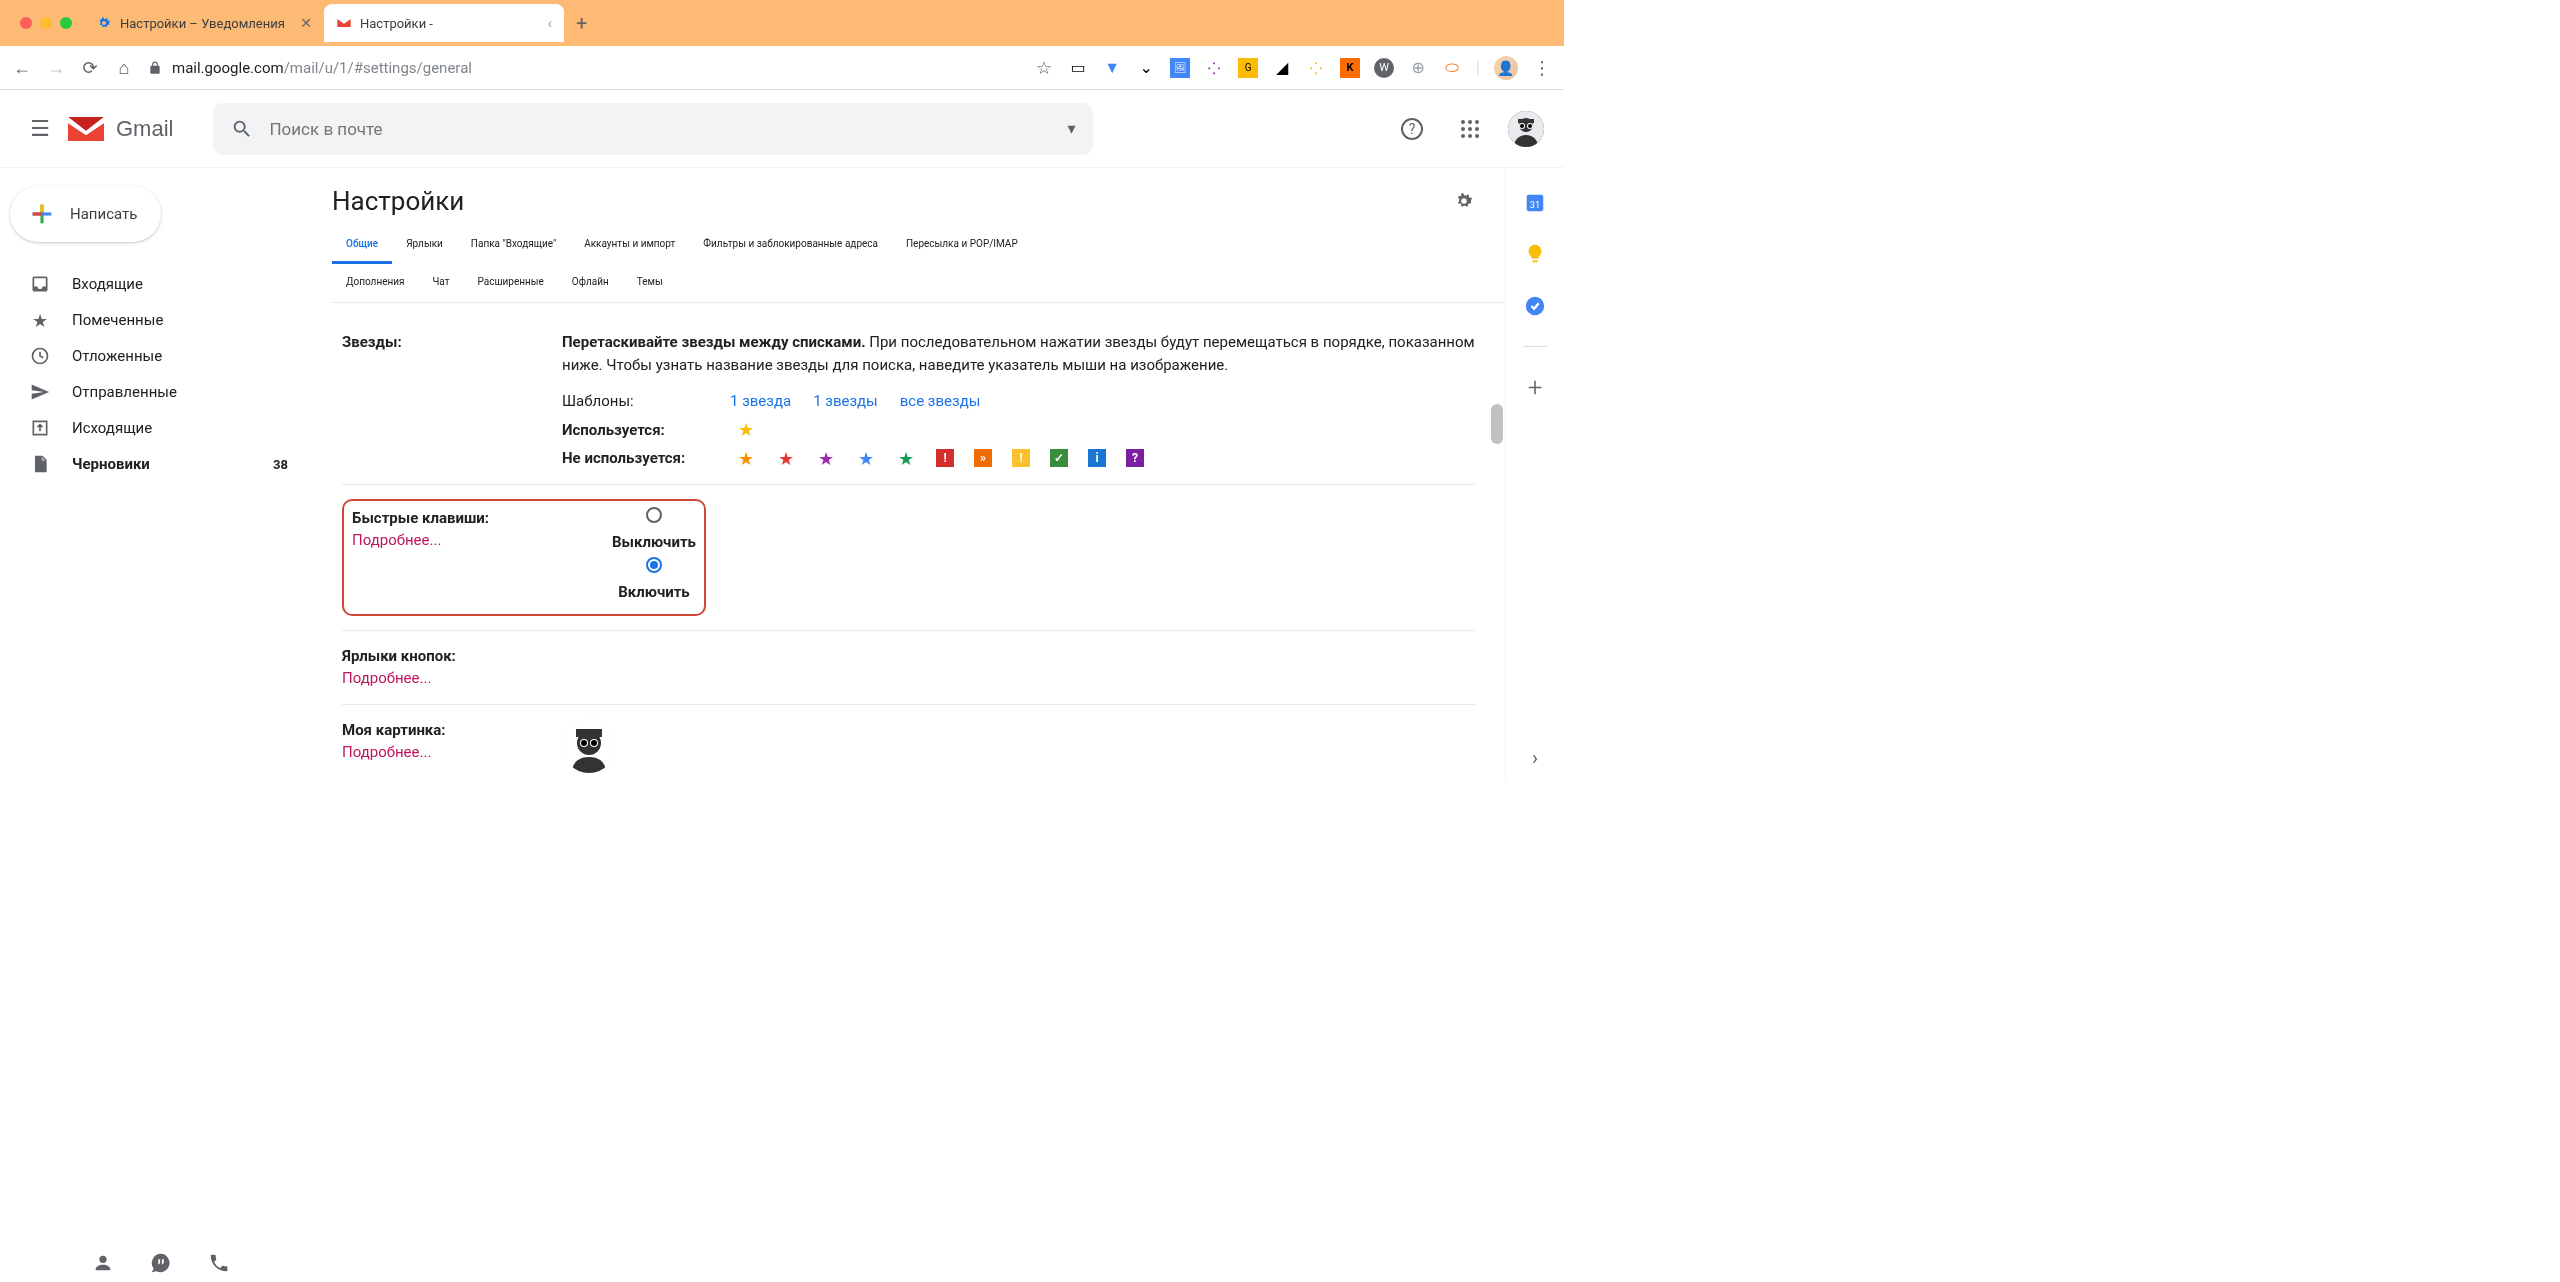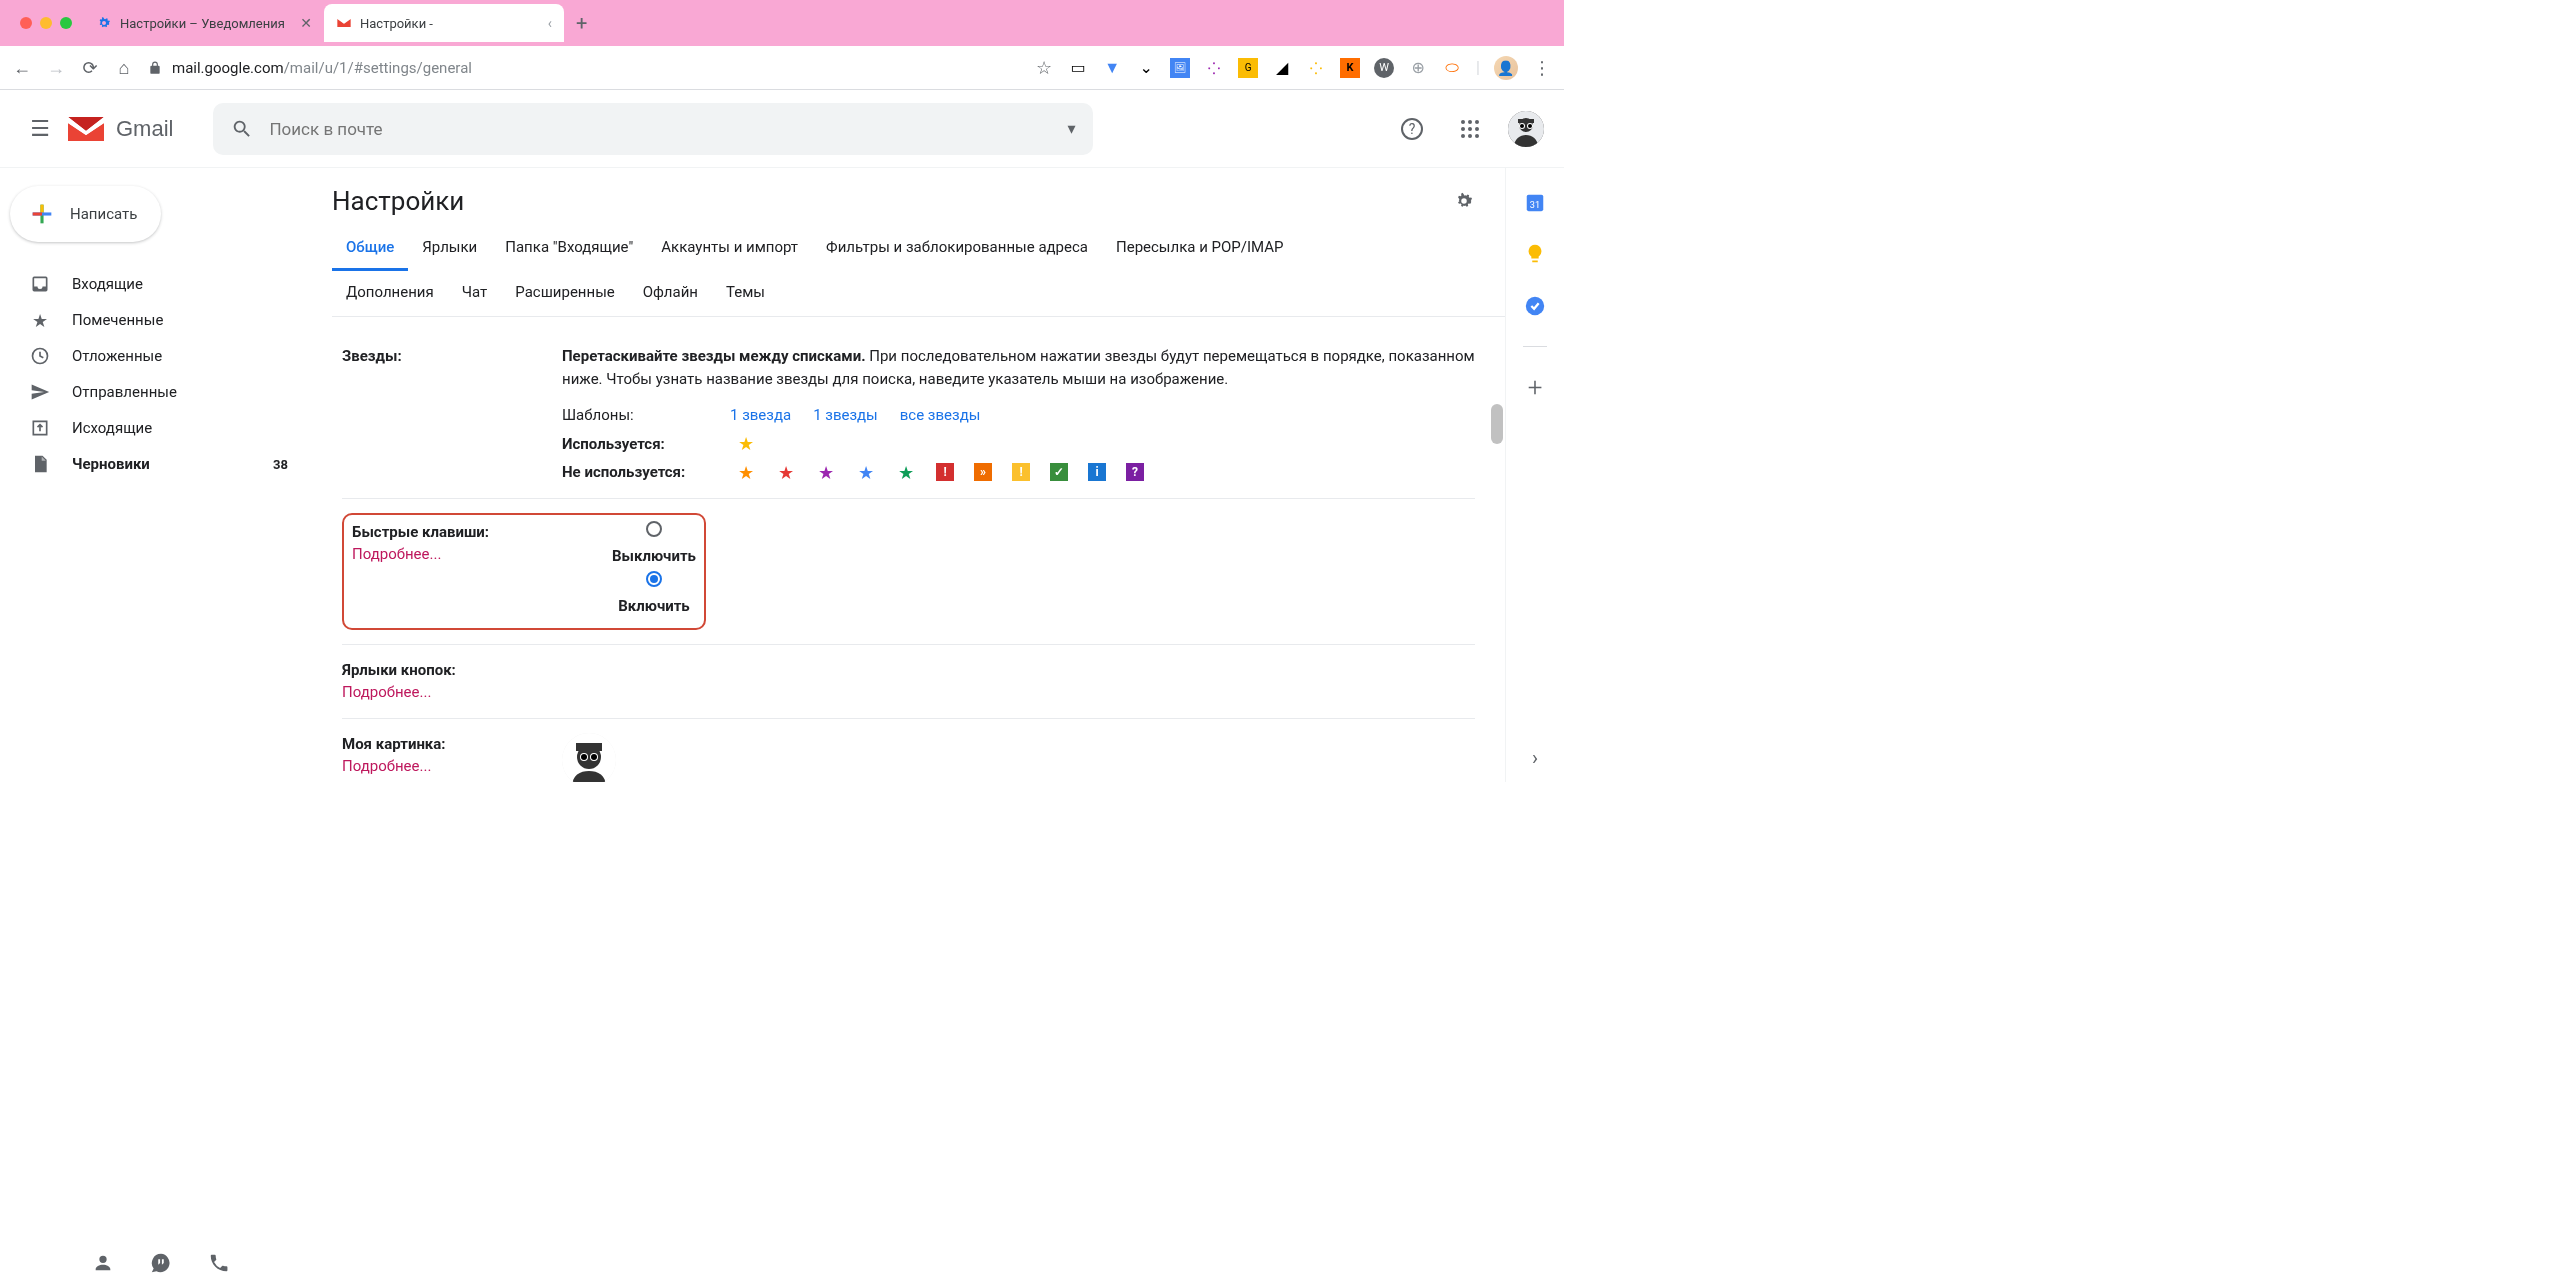--- a/index.html
+++ b/index.html
@@ -1,21 +1,21 @@
 <!DOCTYPE html>
 <html><head>
 <meta charset="utf-8">
 <style>
 * { margin: 0; padding: 0; box-sizing: border-box; font-family: 'Google Sans', Roboto, Arial, sans-serif; }
 body { background: #fff; width: 2560px; height: 1282px; overflow: hidden; transform: scale(0.6125); transform-origin: top left; }
 
 body { transform: none; width: 1564px; height: 782px; }
 
 
-.browser-chrome { background: #f9a8d4; }
+.browser-chrome { background: #fdba74; }
 .tab-bar { display: flex; align-items: center; height: 46px; padding-left: 8px; }
 .traffic-lights { display: flex; gap: 8px; padding: 0 12px; }
 .tl { width: 12px; height: 12px; border-radius: 50%; }
 .tl-red { background: #ff5f57; }
 .tl-yellow { background: #febc2e; }
 .tl-green { background: #28c840; }
 .tab { display: flex; align-items: center; height: 38px; padding: 0 12px; gap: 8px; font-size: 13px; color: #3c4043; border-radius: 8px 8px 0 0; min-width: 240px; }
 .tab.active { background: #fff; }
 .tab.inactive { background: transparent; }
 .tab-icon { width: 16px; height: 16px; display: flex; align-items: center; justify-content: center; }
@@ -54,21 +54,21 @@
 .nav-item.bold { font-weight: bold; }
 .nav-icon-s { width: 20px; color: #5f6368; font-size: 18px; text-align:center; }
 .nav-count { margin-left: auto; font-size: 13px; color: #5f6368; }
 .hangouts { position: absolute; bottom: 8px; left: 92px; display:flex; gap: 36px; color:#5f6368; font-size:20px; }
 
 
 .content { flex: 1; padding: 0 0 0 20px; overflow-y: auto; border-right: 1px solid #f1f3f4; position: relative; }
 .settings-title { font-size: 26px; color: #202124; padding: 18px 0 10px; display:flex; align-items:center; }
 .settings-gear-right { margin-left:auto; margin-right: 30px; color:#5f6368; font-size:22px; cursor:pointer; }
 .settings-tabs { display: flex; flex-wrap: wrap; gap: 0; border-bottom: 1px solid #e8eaed; }
-.stab { padding: 12px 14px; font-size: 15px; color: #1a73e8; cursor: pointer; border-bottom: 3px solid transparent; }
+.stab { padding: 12px 14px; font-size: 10px; color: #1a73e8; cursor: pointer; border-bottom: 3px solid transparent; }
 .stab.active { border-bottom-color: #1a73e8; font-weight: 500; }
 .stab.plain { color: #202124; }
 .settings-body { padding: 14px 30px 0 10px; }
 .srow { display: flex; padding: 14px 0; border-bottom: 1px solid #e8eaed; font-size: 15px; color: #202124; line-height: 1.5; }
 .srow-label { width: 220px; font-weight: bold; flex-shrink:0; }
 .srow-label a { color: #be185d; font-weight: normal; text-decoration: none; }
 .srow-content { flex: 1; }
 .bold { font-weight: bold; }
 .link { color: #1a73e8; cursor: pointer; }
 .stars-row { display: flex; align-items: center; gap: 8px; margin-top: 6px; }

